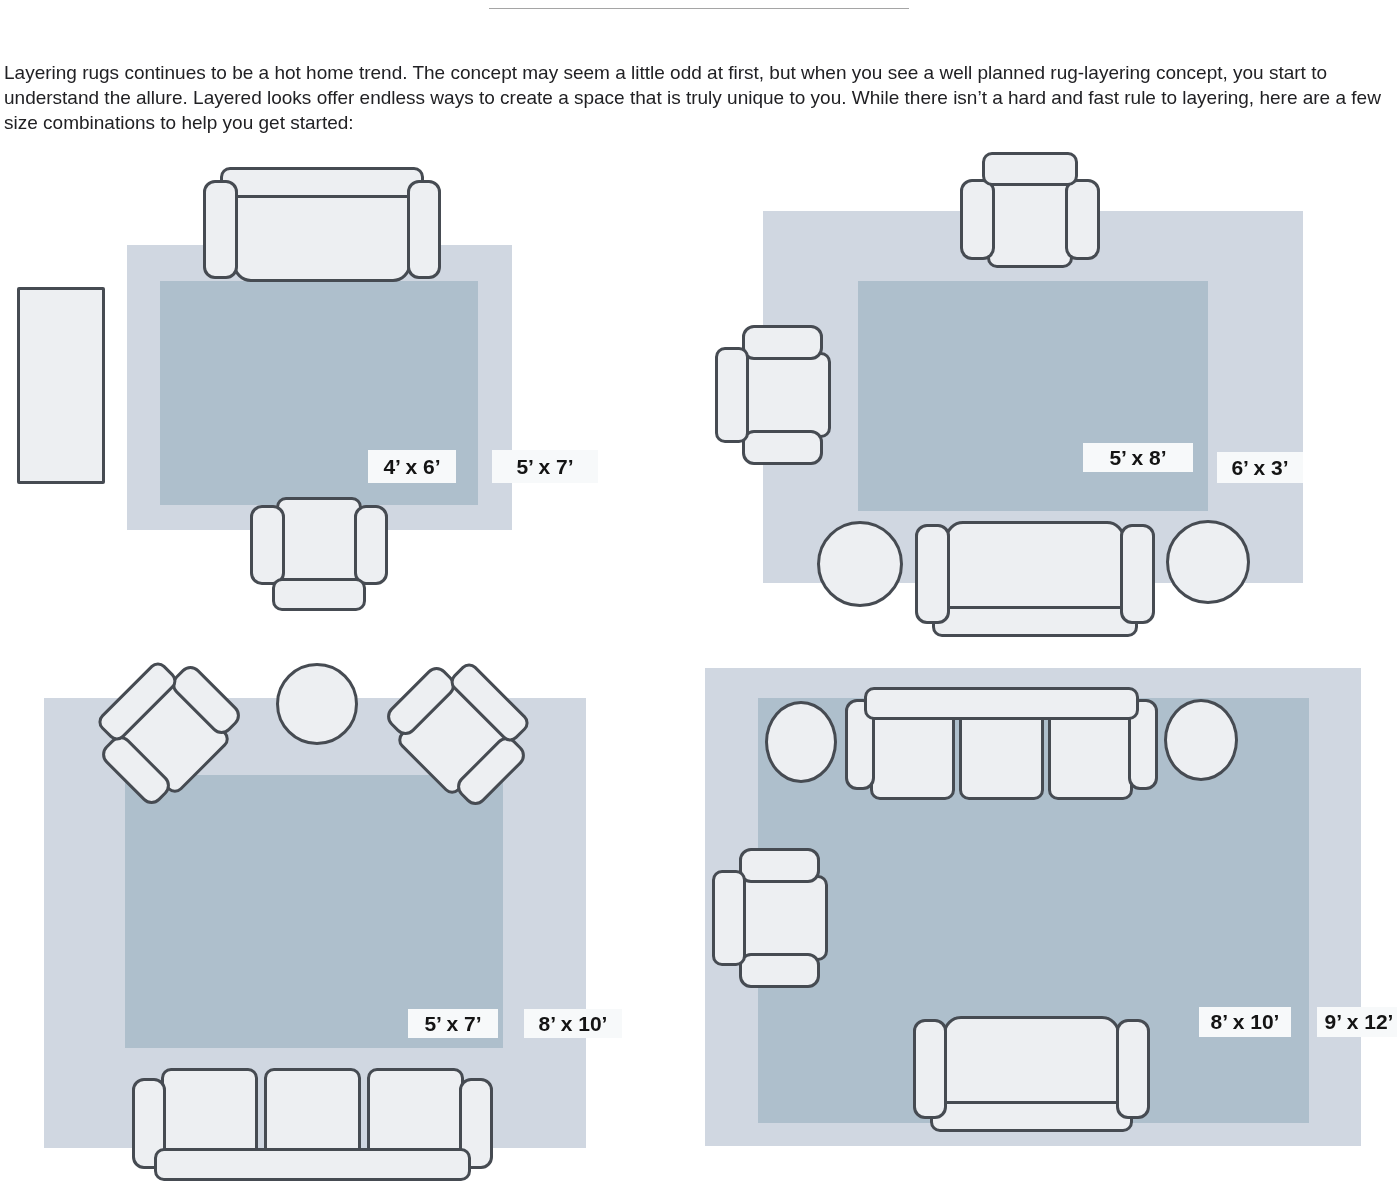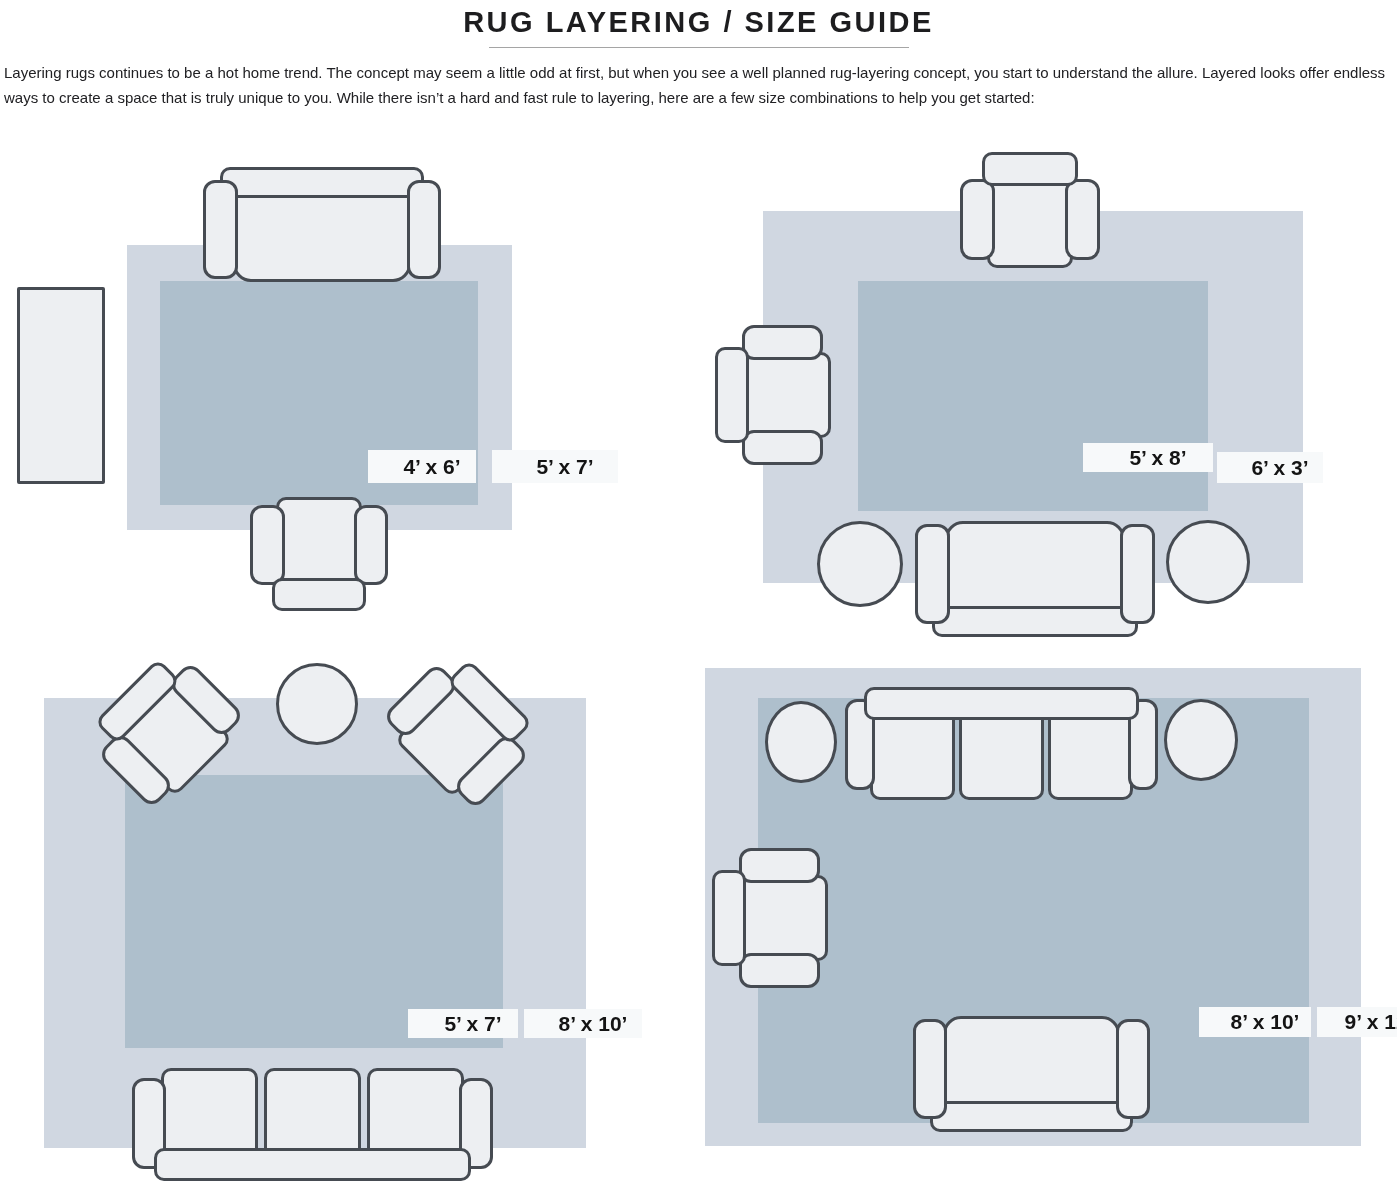--- a/index.html
+++ b/index.html
@@ -5,21 +5,21 @@
   html,body{margin:0;padding:0;background:#ffffff;}
   .page{position:relative;width:1397px;height:1183px;background:#ffffff;overflow:hidden;
         font-family:"Liberation Sans",sans-serif;}
 
   
   .title{margin:0;padding-top:6px;text-align:center;
          font-weight:700;font-size:29px;line-height:1.15;letter-spacing:2.5px;
          color:#1d1d1f;}
   .title-rule{width:420px;height:1px;background:#a5a5a5;margin:8px auto 0;}
   .intro{position:absolute;left:4px;top:60px;width:1390px;margin:0;
-         font-size:15px;line-height:25px;color:#212124;}
+         font-size:19px;line-height:25px;color:#212124;}
 
   
   .rug{position:absolute;}
   .rug.outer{background:#d0d7e1;}
   .rug.inner{background:#aebfcc;}
 
   
   .sofa2,.sofa3,.armchair{position:absolute;}
   .sofa2 > i,.sofa3 > i,.armchair > i{
       position:absolute;display:block;background:#edeff2;
@@ -55,28 +55,27 @@
 
   
   .rot90{transform:rotate(90deg);}
   .rot180{transform:rotate(180deg);}
   .rot135{transform:rotate(135deg);}
   .rotm135{transform:rotate(-135deg);}
 
   
   .size-label{position:absolute;background:#f7f9fa;display:flex;
       align-items:center;justify-content:center;
-      font-weight:700;font-size:21px;color:#141414;white-space:nowrap;padding-left:20px;}
+      font-weight:700;font-size:21px;color:#141414;white-space:nowrap;}
 </style>
 </head>
 <body>
 
 <div class="page">
 
-  <h1 class="title">RUG LAYERING / SIZE GUIDE</h1>
   <div class="title-rule"></div>
   <p class="intro">Layering rugs continues to be a hot home trend. The concept may seem a little odd at first, but when you see a well planned rug-layering concept, you start to understand the allure. Layered looks offer endless ways to create a space that is truly unique to you. While there isn’t a hard and fast rule to layering, here are a few size combinations to help you get started:</p>
 
   <div>
     <div class="rug outer" style="left:127px;top:245px;width:385px;height:285px"></div>
     <div class="rug inner" style="left:160px;top:281px;width:318px;height:224px"></div>
 
     <div class="table-rect" style="left:17px;top:287px;width:88px;height:197px"></div>
 
     <div class="sofa2" style="left:203px;top:167px;width:238px;height:115px">

